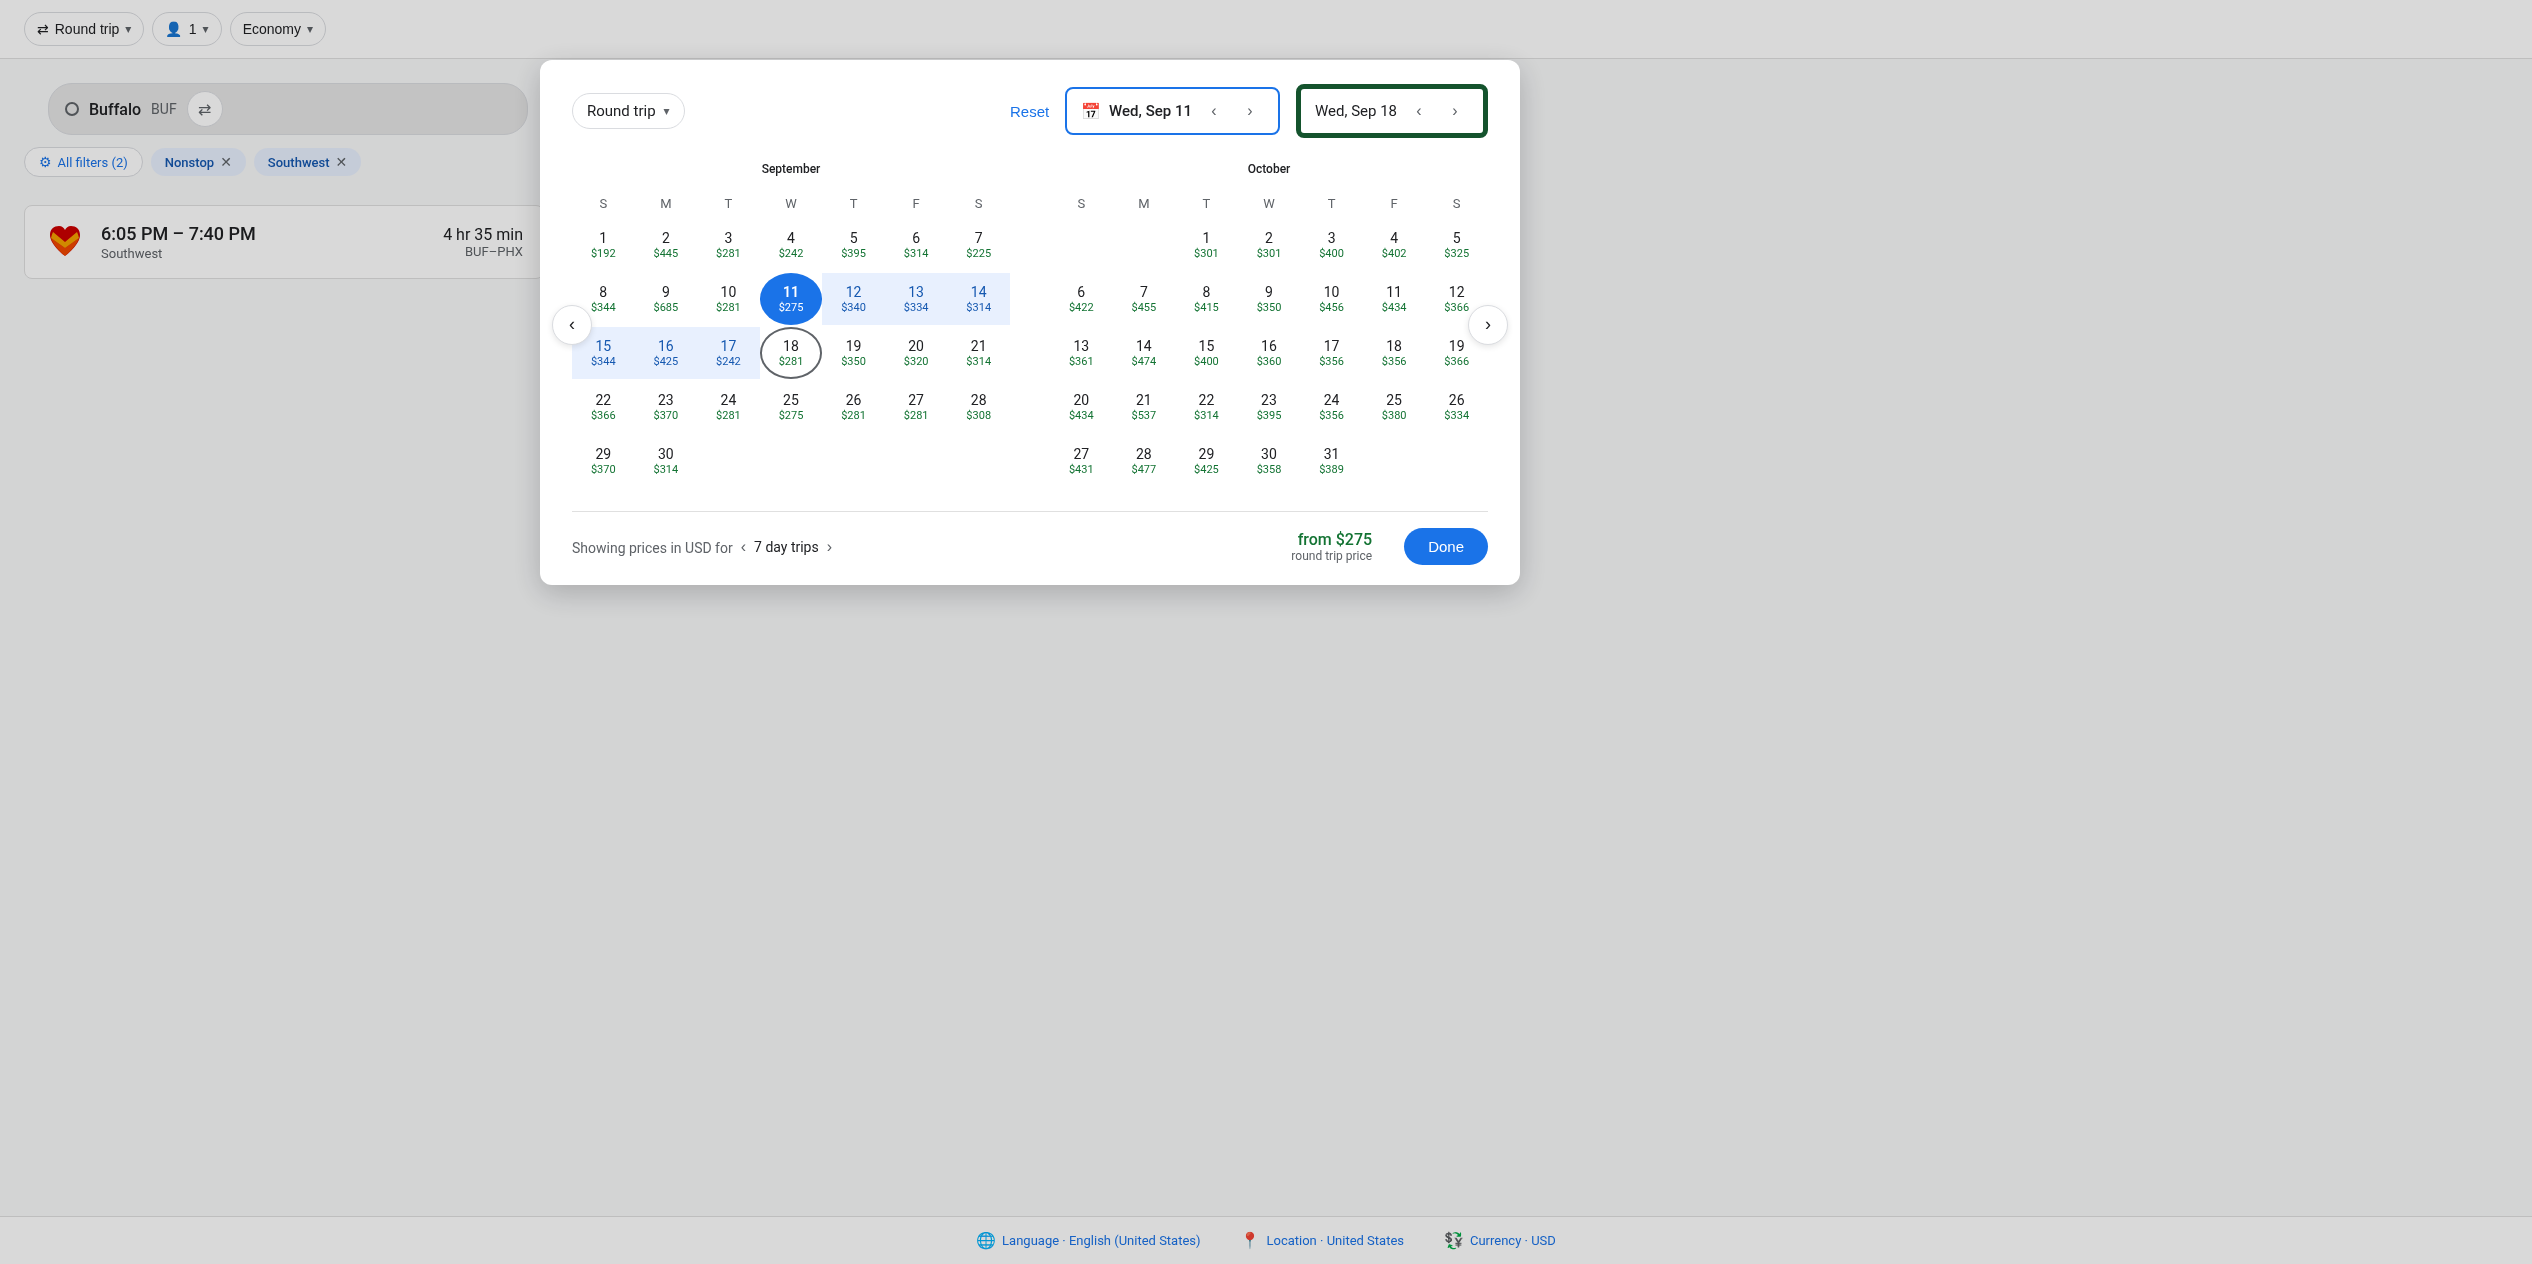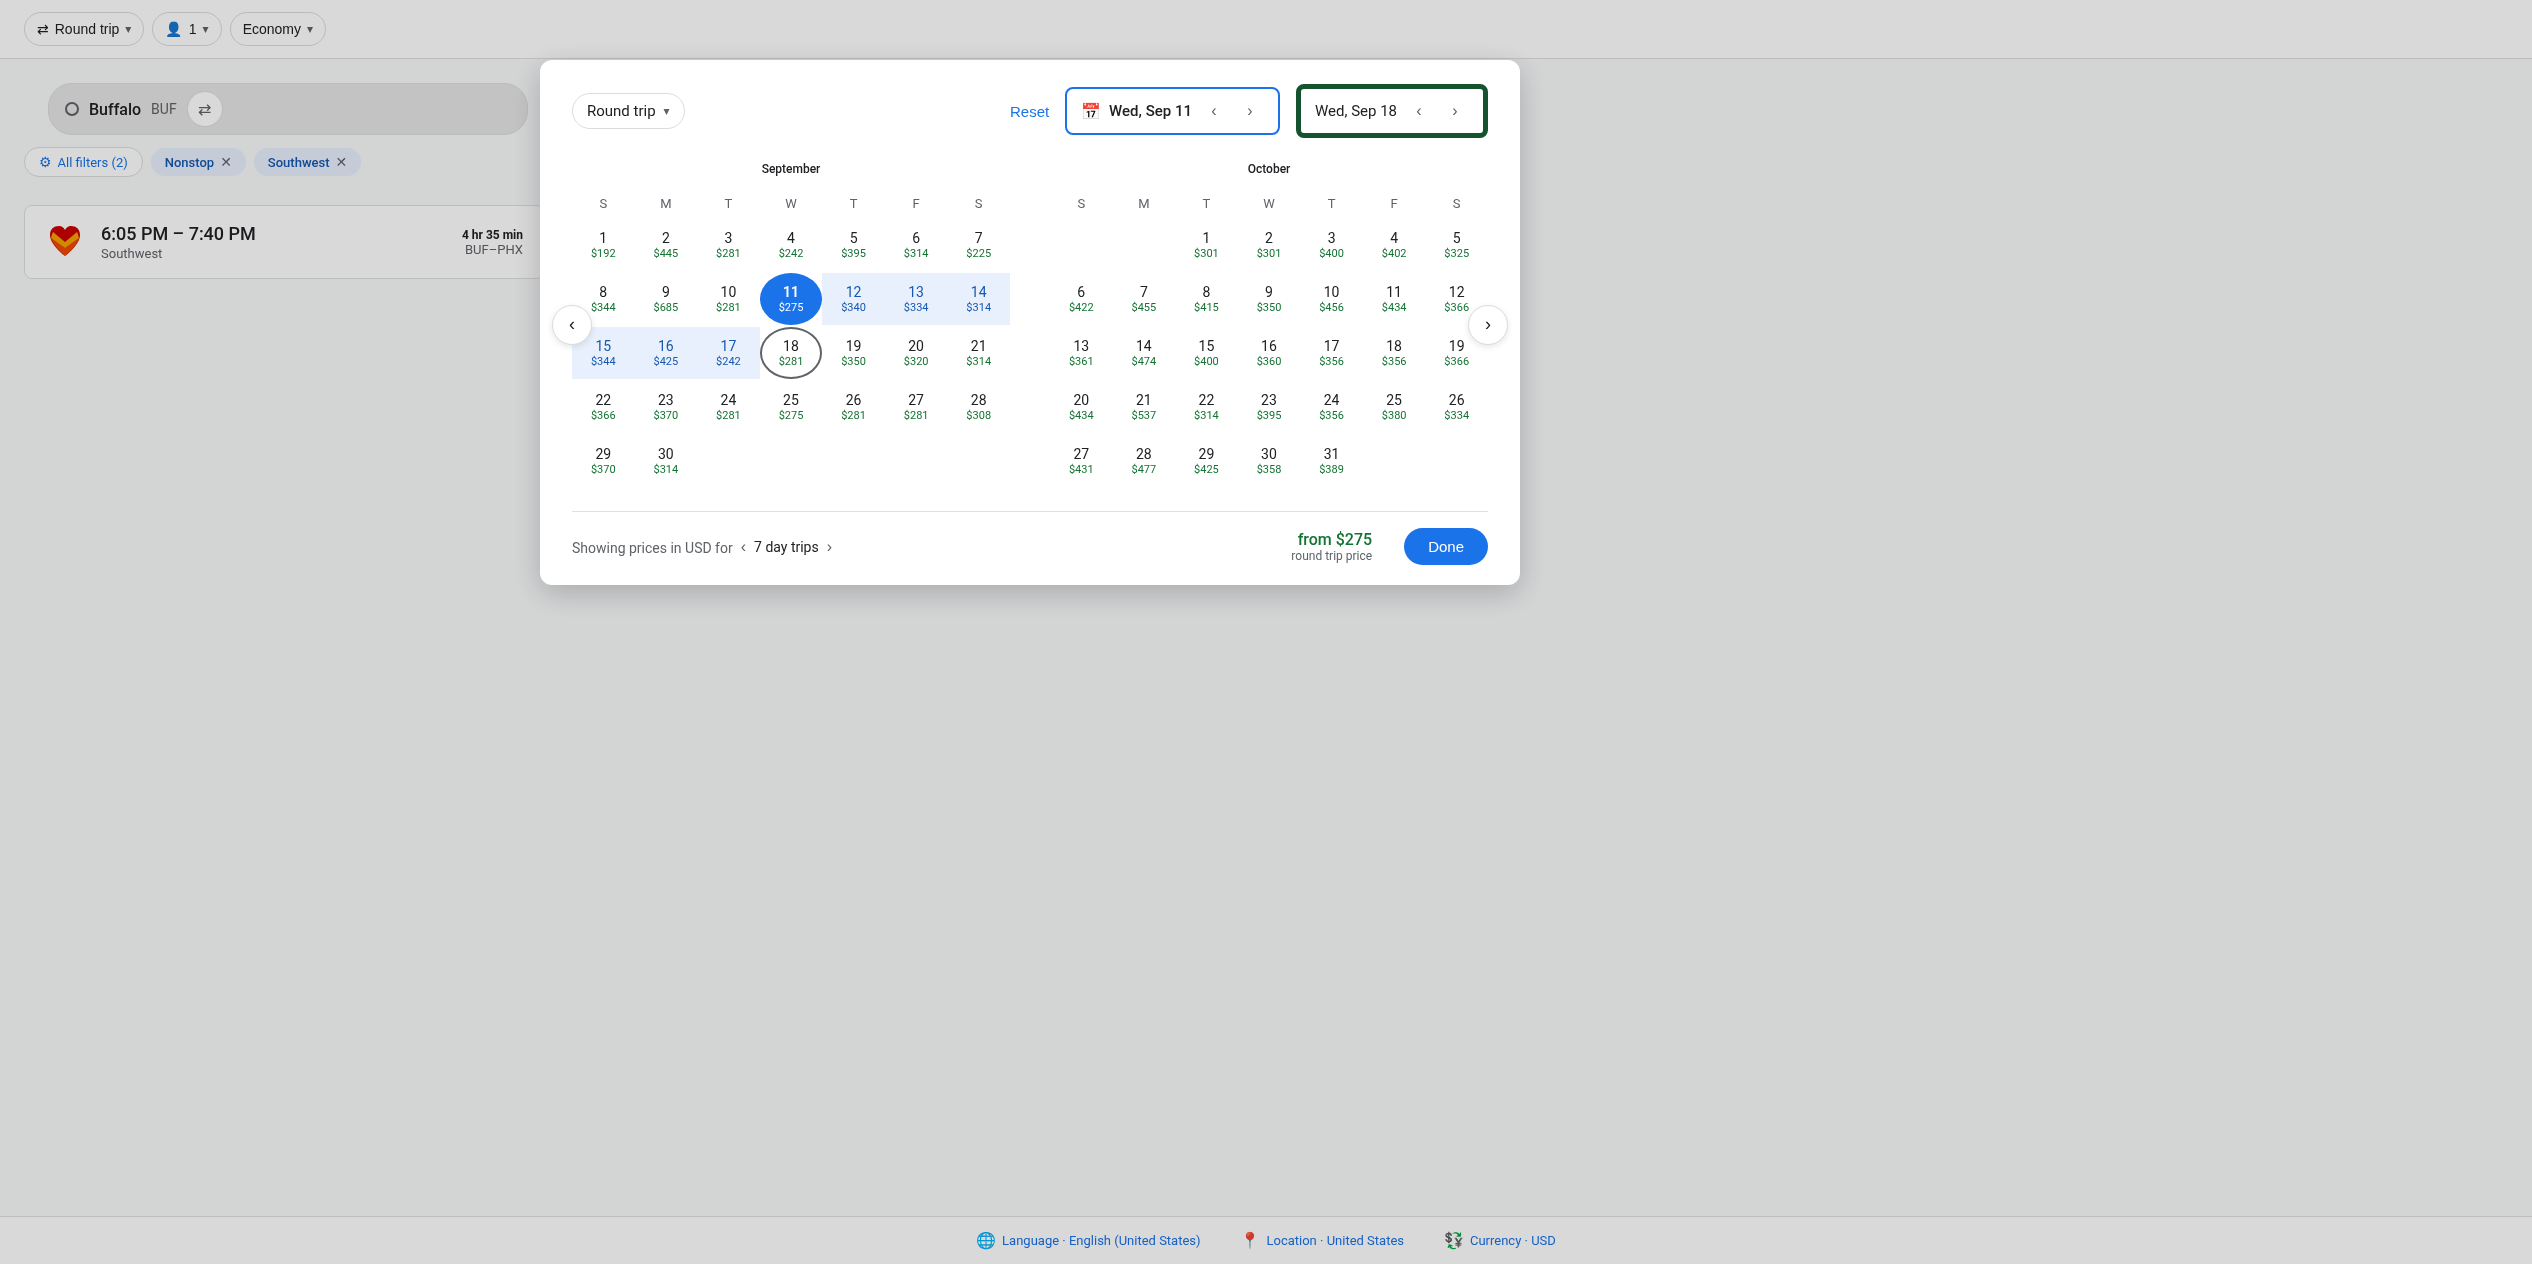--- a/index.html
+++ b/index.html
@@ -135,22 +135,22 @@
     }
     .flight-times .airline-name {
       font-size: 13px;
       color: #5f6368;
       margin-top: 2px;
     }
     .flight-duration {
       text-align: right;
     }
     .flight-duration .duration {
-      font-size: 12px;
-      font-weight: 700;
+      font-size: 16px;
+      font-weight: 400;
     }
     .flight-duration .route {
       font-size: 13px;
       color: #5f6368;
     }
 
     
     .overlay-backdrop {
       position: fixed;
       top: 0; left: 0; right: 0; bottom: 0;

